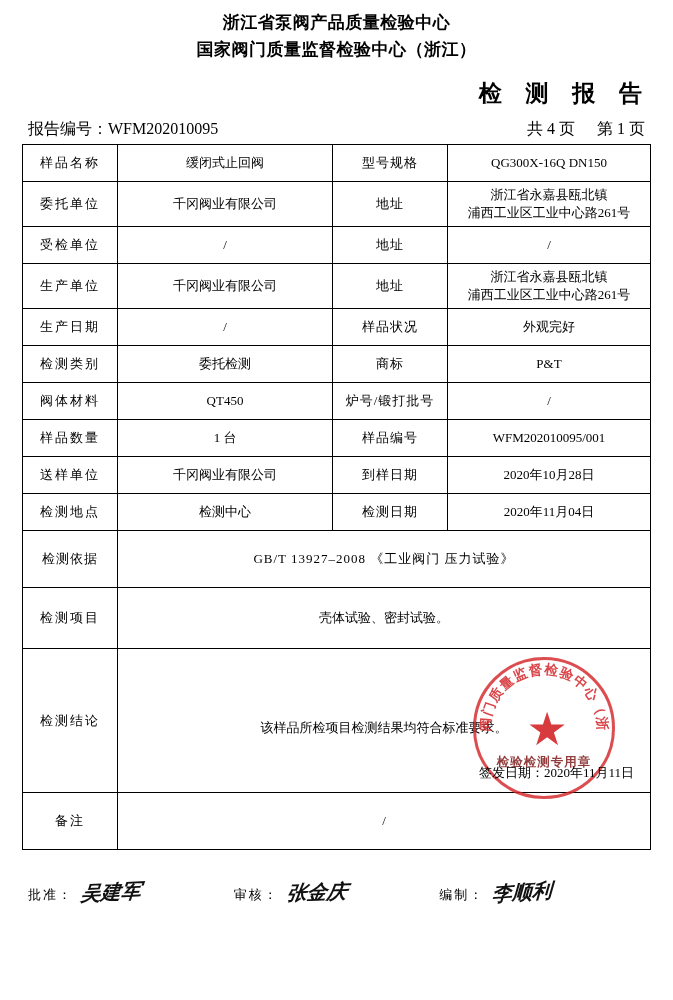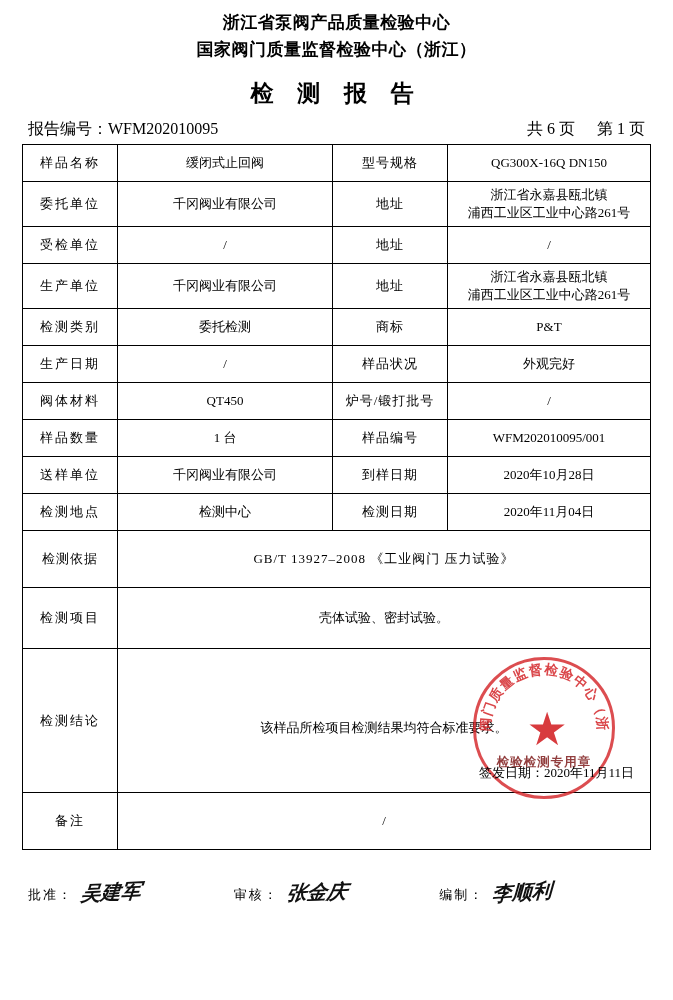--- a/index.html
+++ b/index.html
@@ -30,21 +30,21 @@
     letter-spacing: 0.5px;
   }
   .hdr2 {
     text-align: center;
     font-weight: bold;
     font-size: 17px;
     line-height: 28px;
     letter-spacing: 0.5px;
   }
   .bigtitle {
-    text-align: center;
+    text-align: right;
     font-weight: bold;
     font-size: 23px;
     letter-spacing: 9px;
     margin-top: 14px;
     margin-bottom: 10px;
   }
   .meta {
     display: flex;
     justify-content: space-between;
     font-size: 16px;
@@ -199,21 +199,21 @@
 
   <div class="hdr">浙江省泵阀产品质量检验中心</div>
   <div class="hdr2">国家阀门质量监督检验中心（浙江）</div>
   <div class="bigtitle">检 测 报 告</div>
 
   <div class="meta">
     <div class="left">
       <span>报告编号：</span><span>WFM202010095</span>
     </div>
     <div class="right">
-      <span>共 6 页</span>
+      <span>共 4 页</span>
       <span>第 1 页</span>
     </div>
   </div>
 
   <table class="main">
     <tbody>
       <tr class="rowh">
         <td class="lbl">样品名称</td>
         <td class="v1">缓闭式止回阀</td>
         <td class="lbl2">型号规格</td>
@@ -233,30 +233,30 @@
         <td class="v2">/</td>
       </tr>
       <tr class="rowh2">
         <td class="lbl">生产单位</td>
         <td class="v1">千冈阀业有限公司</td>
         <td class="lbl2">地址</td>
         <td class="v2 two-line" style="white-space:pre-line">浙江省永嘉县瓯北镇
 浦西工业区工业中心路261号</td>
       </tr>
       <tr class="rowh">
+        <td class="lbl">生产日期</td>
+        <td class="v1">/</td>
+        <td class="lbl2">样品状况</td>
+        <td class="v2">外观完好</td>
+      </tr>
+      <tr class="rowh">
         <td class="lbl">检测类别</td>
         <td class="v1">委托检测</td>
         <td class="lbl2">商标</td>
         <td class="v2">P&amp;T</td>
-      </tr>
-      <tr class="rowh">
-        <td class="lbl">生产日期</td>
-        <td class="v1">/</td>
-        <td class="lbl2">样品状况</td>
-        <td class="v2">外观完好</td>
       </tr>
       <tr class="rowh">
         <td class="lbl">阀体材料</td>
         <td class="v1">QT450</td>
         <td class="lbl2">炉号/锻打批号</td>
         <td class="v2">/</td>
       </tr>
       <tr class="rowh">
         <td class="lbl">样品数量</td>
         <td class="v1">1 台</td>

